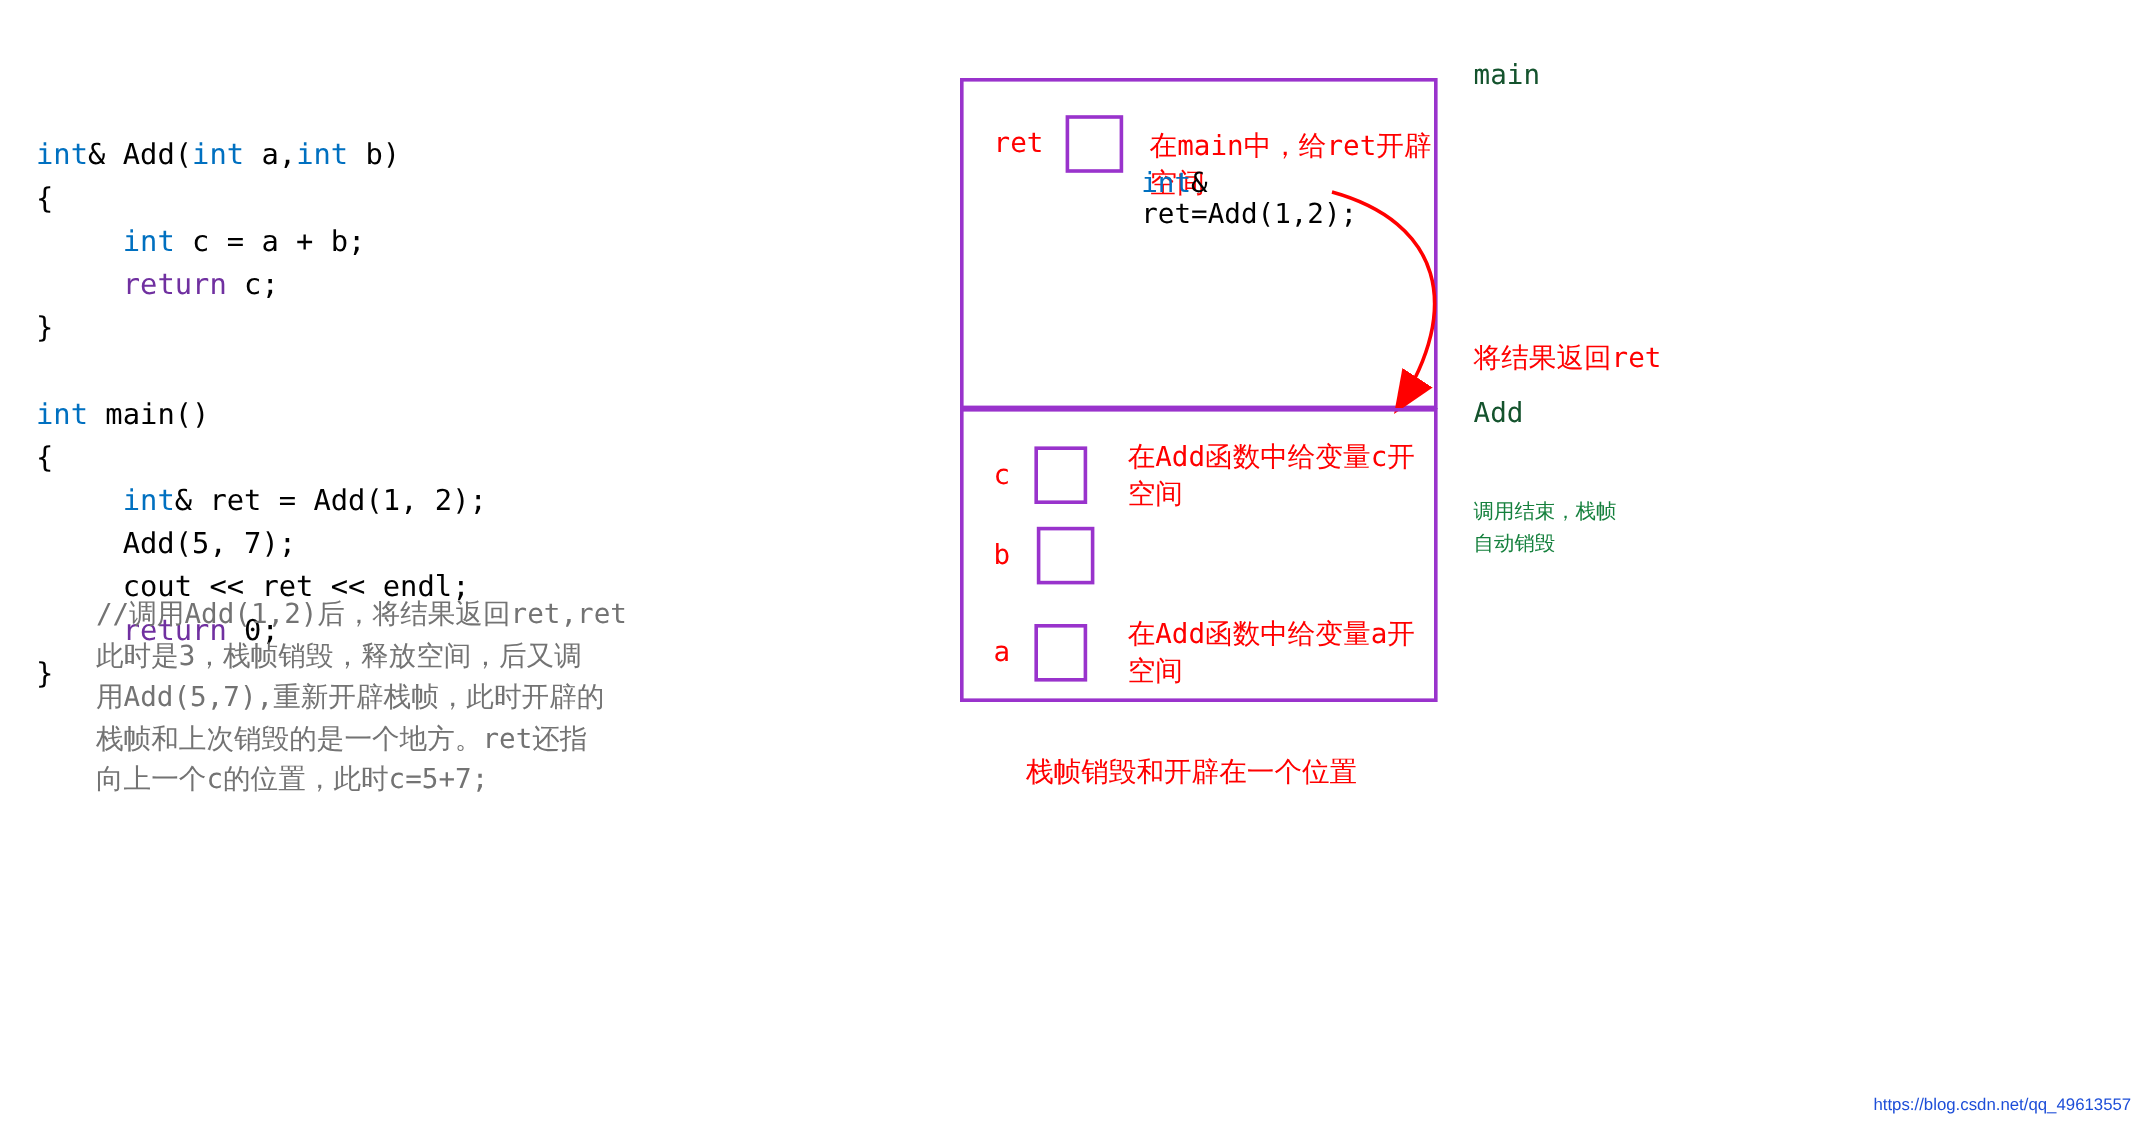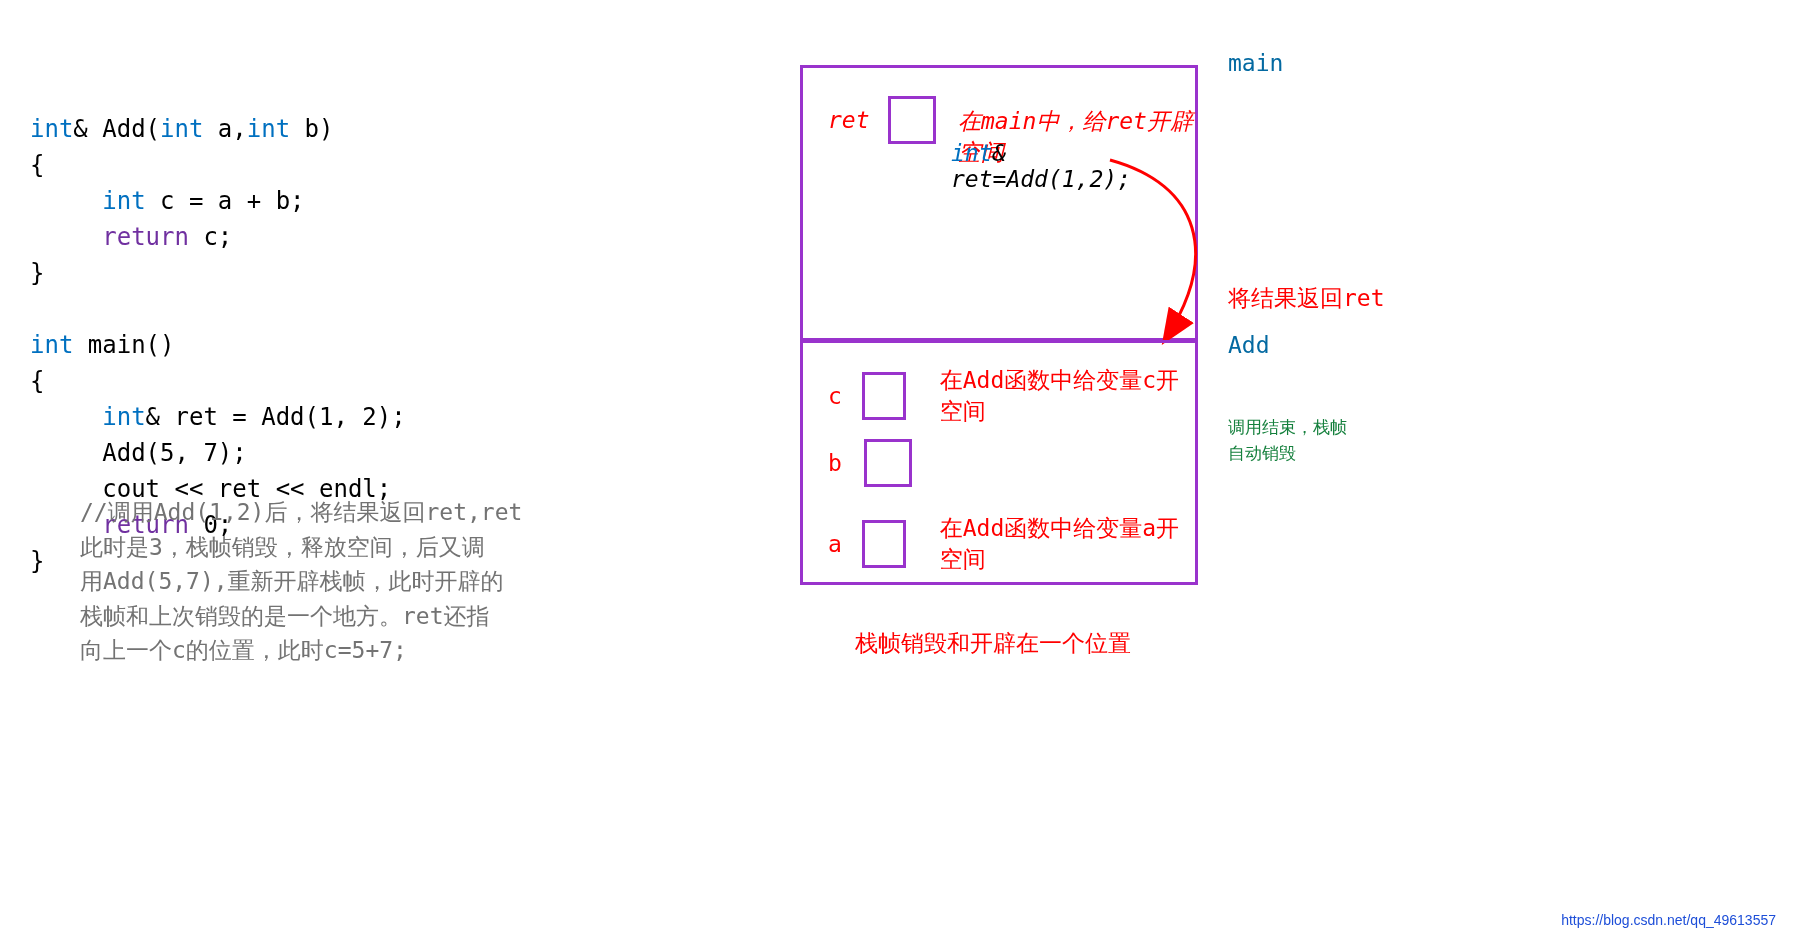--- a/index.html
+++ b/index.html
@@ -28,36 +28,36 @@
       top: 495px;
       color: #737373;
       font-size: 23px;
       line-height: 1.5;
       white-space: pre;
     }
     .stack-frame {
       position: absolute;
       border: 3px solid #9933cc;
     }
-    .main-frame { left: 800px; top: 65px; width: 398px; height: 276px; font-style: italic; }
+    .main-frame { left: 800px; top: 65px; width: 398px; height: 276px; }
     .add-frame { left: 800px; top: 340px; width: 398px; height: 245px; }
     .small-box {
       width: 48px;
       height: 48px;
       border: 3px solid #9933cc;
       display: inline-block;
     }
     .frame-row {
       position: absolute;
       display: flex;
       align-items: center;
       gap: 18px;
     }
     .label-red { color: #ff0000; font-size: 23px; }
-    .label-purple { color: #0369a1; font-size: 23px; }
+    .label-purple { color: #14532d; font-size: 23px; }
     .label-green { color: #15803d; font-size: 17px; }
     .code-inline { font-family: "Consolas", "SimSun", monospace; font-size: 23px; }
     .watermark {
       position: absolute;
       right: 20px;
       bottom: 12px;
       color: #1d4ed8;
       font-size: 14px;
       font-family: Arial, sans-serif;
     }

